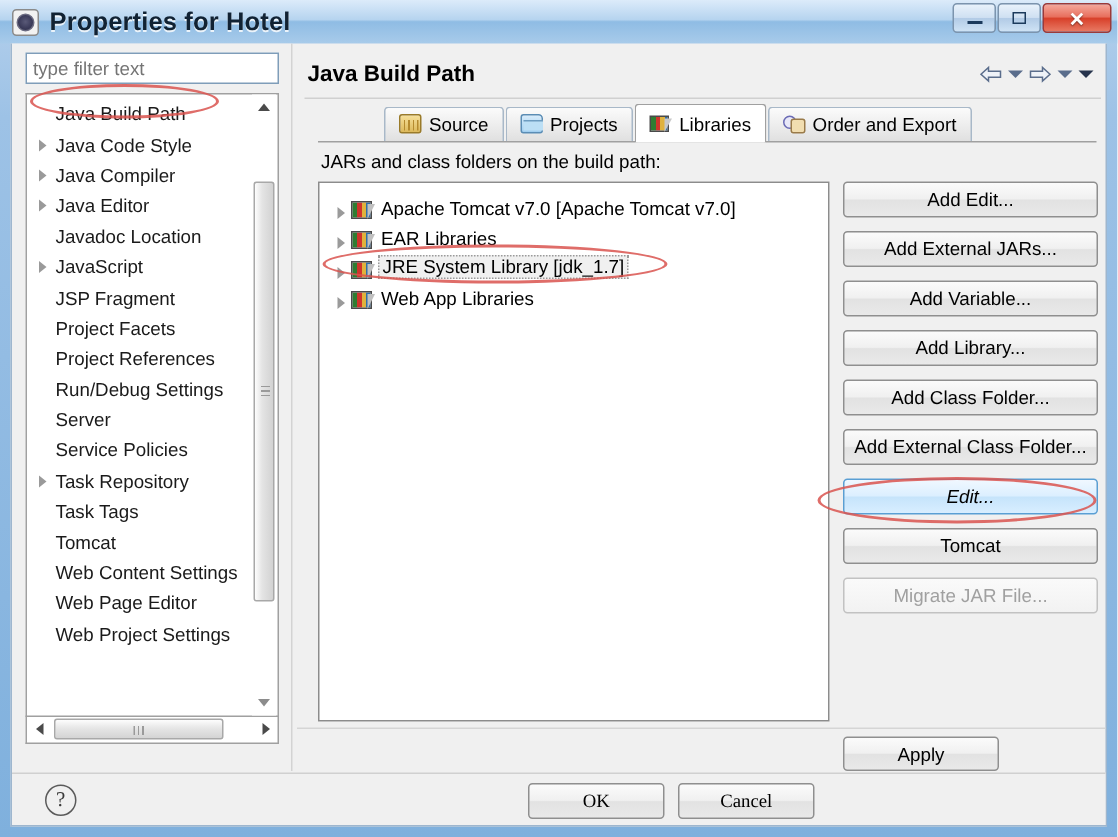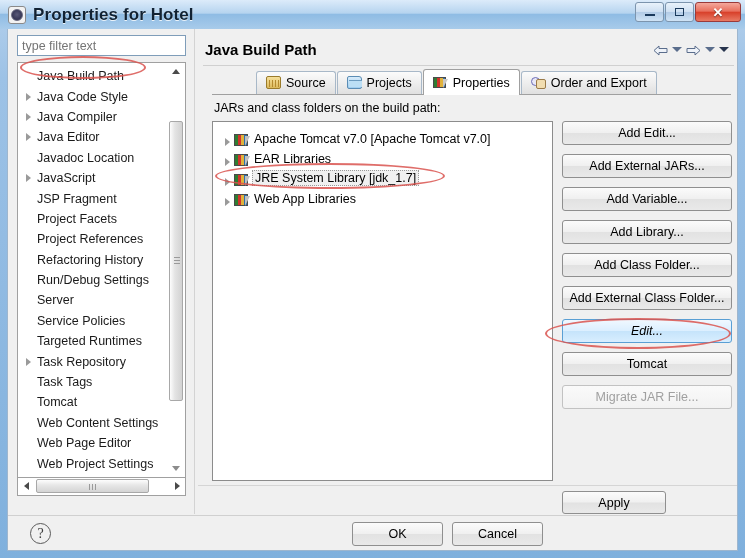--- a/index.html
+++ b/index.html
@@ -302,21 +302,21 @@
     border:1.5px solid #5a5a5a;
     display:flex;align-items:center;justify-content:center;
     font-size:14px; color:#3a3a3a;
     font-family:"Liberation Serif", serif;
   }
   .dlg-btn {
     position:absolute; top:6px;
     width:91px; height:24px;
     border:1px solid #8f8f8f; border-radius:3px;
     background: linear-gradient(180deg,#fbfbfb 0%, #f0f0f0 48%, #e2e2e2 52%, #e9e9e9 100%);
-    font-size:12.5px; font-family:Liberation Sans, sans-serif;
+    font-size:12.5px; font-family:Liberation Serif, serif;
   }
   #ok-btn { left:344px; }
   #cancel-btn { left:444px; }
 
   
   .annot {
     position:absolute;
     border:2px solid #d9534f;
     border-radius:50%;
     pointer-events:none;
@@ -387,37 +387,29 @@
             <div class="tree-row">
               <span class="twisty"></span>
               <span class="tree-label">Project Facets</span>
             </div>
             <div class="tree-row">
               <span class="twisty"></span>
               <span class="tree-label">Project References</span>
             </div>
             <div class="tree-row">
               <span class="twisty"></span>
-              <span class="tree-label">Refactoring History</span>
-            </div>
-            <div class="tree-row">
-              <span class="twisty"></span>
               <span class="tree-label">Run/Debug Settings</span>
             </div>
             <div class="tree-row">
               <span class="twisty"></span>
               <span class="tree-label">Server</span>
             </div>
             <div class="tree-row">
               <span class="twisty"></span>
               <span class="tree-label">Service Policies</span>
-            </div>
-            <div class="tree-row">
-              <span class="twisty"></span>
-              <span class="tree-label">Targeted Runtimes</span>
             </div>
             <div class="tree-row">
               <span class="twisty has"></span>
               <span class="tree-label">Task Repository</span>
             </div>
             <div class="tree-row">
               <span class="twisty"></span>
               <span class="tree-label">Task Tags</span>
             </div>
             <div class="tree-row">
@@ -491,21 +483,21 @@
           <div class="tab">
             <span class="tabicon ic-source"></span>
             <span>Source</span>
           </div>
           <div class="tab">
             <span class="tabicon ic-projects"></span>
             <span>Projects</span>
           </div>
           <div class="tab active">
             <span class="tabicon ic-lib"></span>
-            <span>Properties</span>
+            <span>Libraries</span>
           </div>
           <div class="tab">
             <span class="tabicon ic-order"></span>
             <span>Order and Export</span>
           </div>
         </div>
       <div id="tabpanel"></div>
 
       <div id="list-caption">JARs and class folders on the build path:</div>
 

